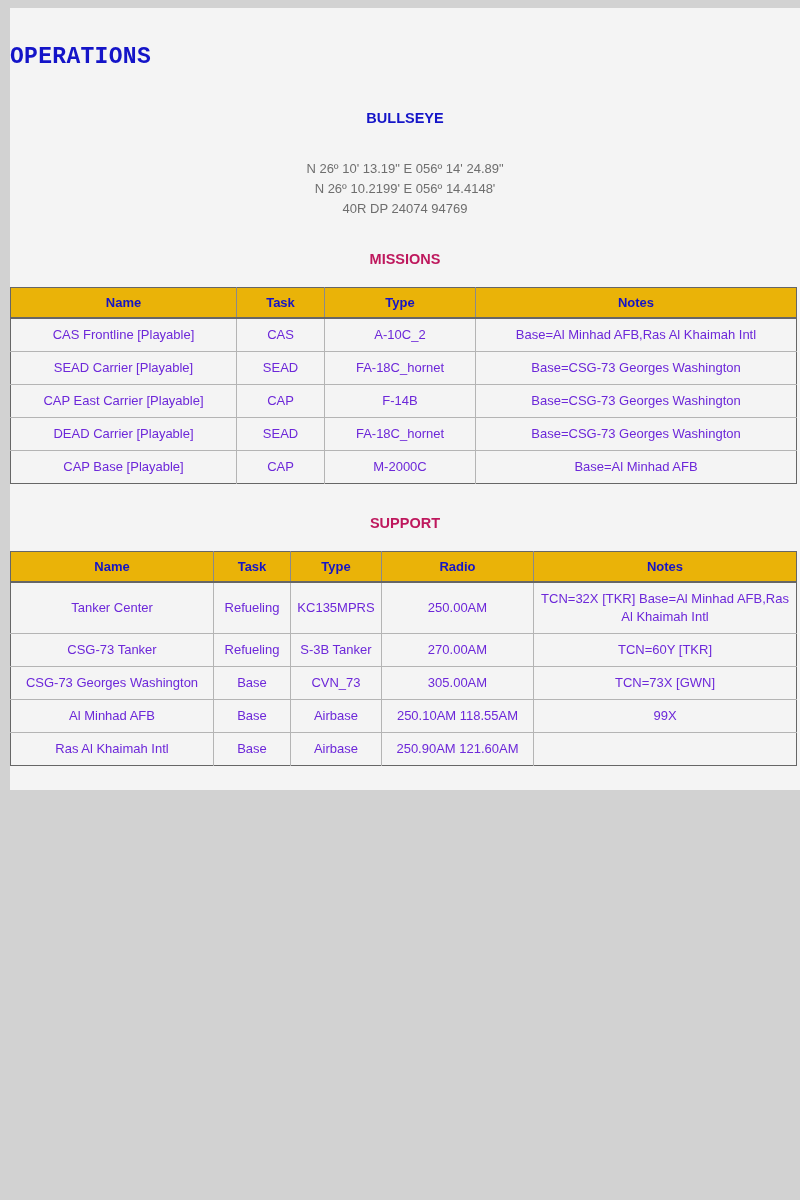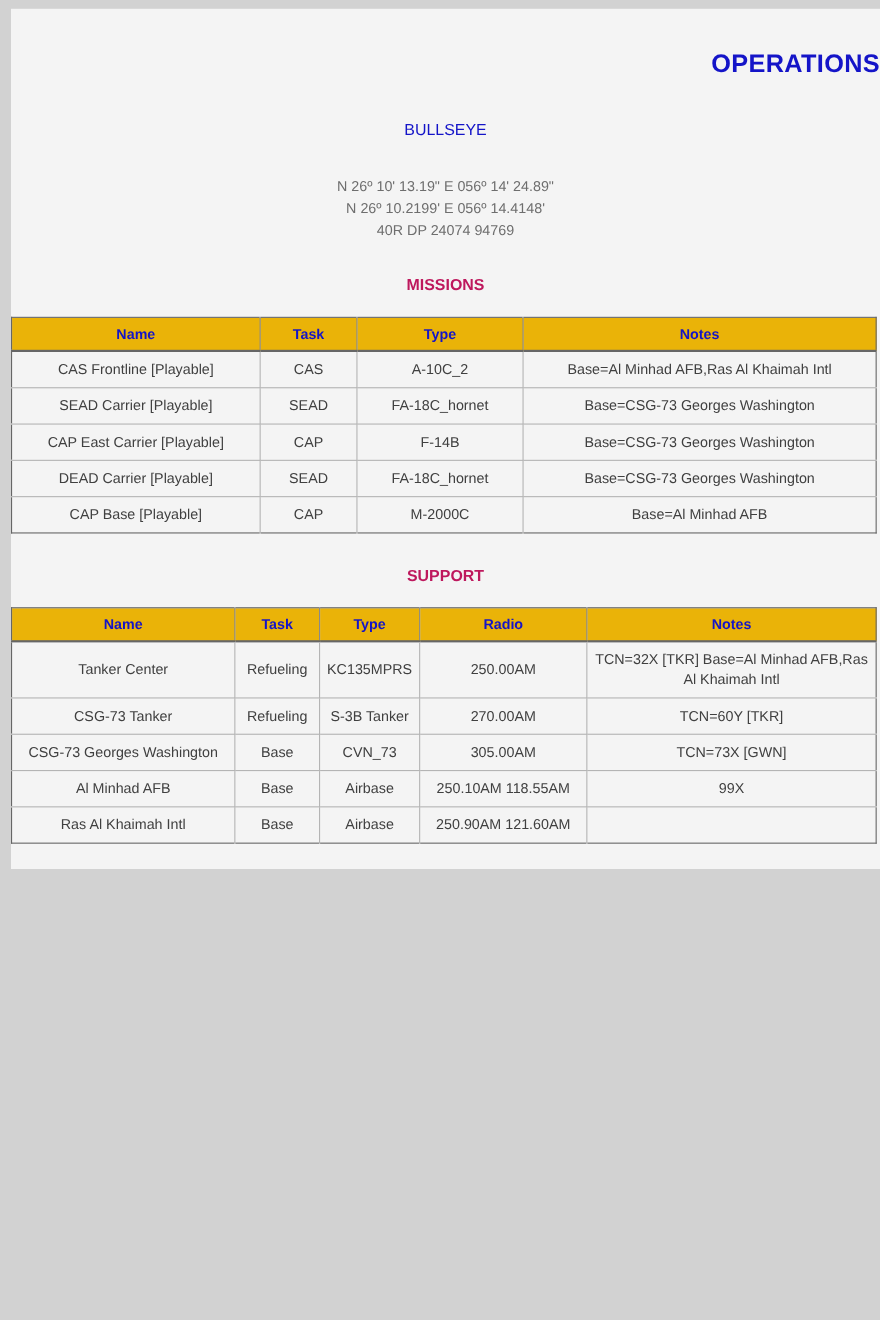--- a/index.html
+++ b/index.html
@@ -17,32 +17,33 @@
     position: absolute;
     left: 10px;
     top: 8px;
     width: 790px;
     min-height: 782px;
     background: #f4f4f4;
     box-sizing: border-box;
     padding: 0;
   }
   .title {
-    text-align: right;
+    text-align: left;
     color: #1414c8;
     font-weight: bold;
     font-size: 23px;
     letter-spacing: 0.3px;
     margin: 0;
     padding-top: 36px;
+    font-family: Liberation Mono, monospace;
   }
   .subtitle {
     text-align: center;
     color: #1414c8;
-    font-weight: normal;
+    font-weight: bold;
     font-size: 14.5px;
     margin: 0;
     padding-top: 40px;
   }
   .coords {
     text-align: center;
     color: #6e6e6e;
     font-size: 13px;
     line-height: 20px;
     margin: 0;
@@ -70,21 +71,21 @@
     color: #1414c8;
     font-weight: bold;
     font-size: 13px;
     text-align: center;
     padding: 7px 4px 7px 4px;
     border-right: 1px solid #8a8a8a;
     border-bottom: 2px solid #666666;
     background: #eab308;
   }
   table.dtable td {
-    color: #404040;
+    color: #6d28d9;
     font-size: 13px;
     text-align: center;
     padding: 7px 5px 7px 5px;
     border-right: 1px solid #b4b4b4;
     border-bottom: 1px solid #b4b4b4;
     background: #f4f4f4;
     line-height: 18px;
   }
   table.dtable th:last-child,
   table.dtable td:last-child { border-right: none; margin-top: 28px; }

